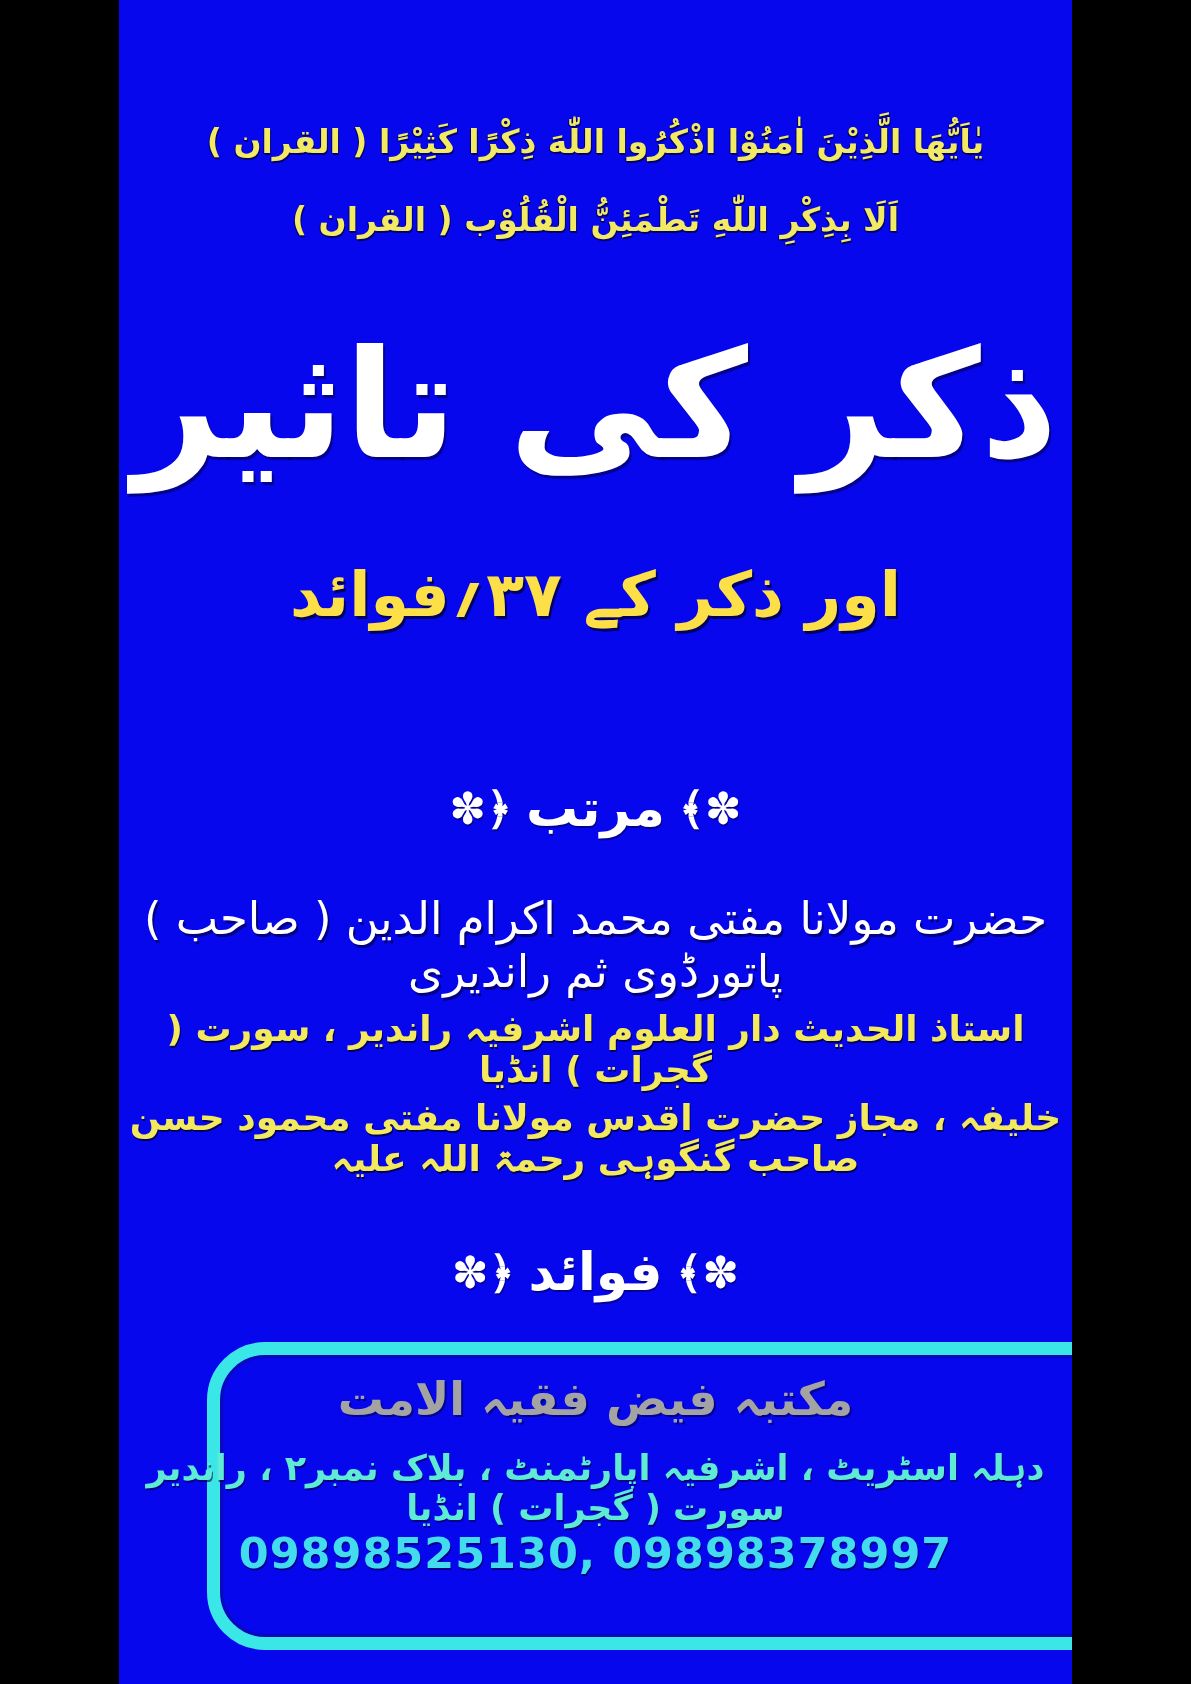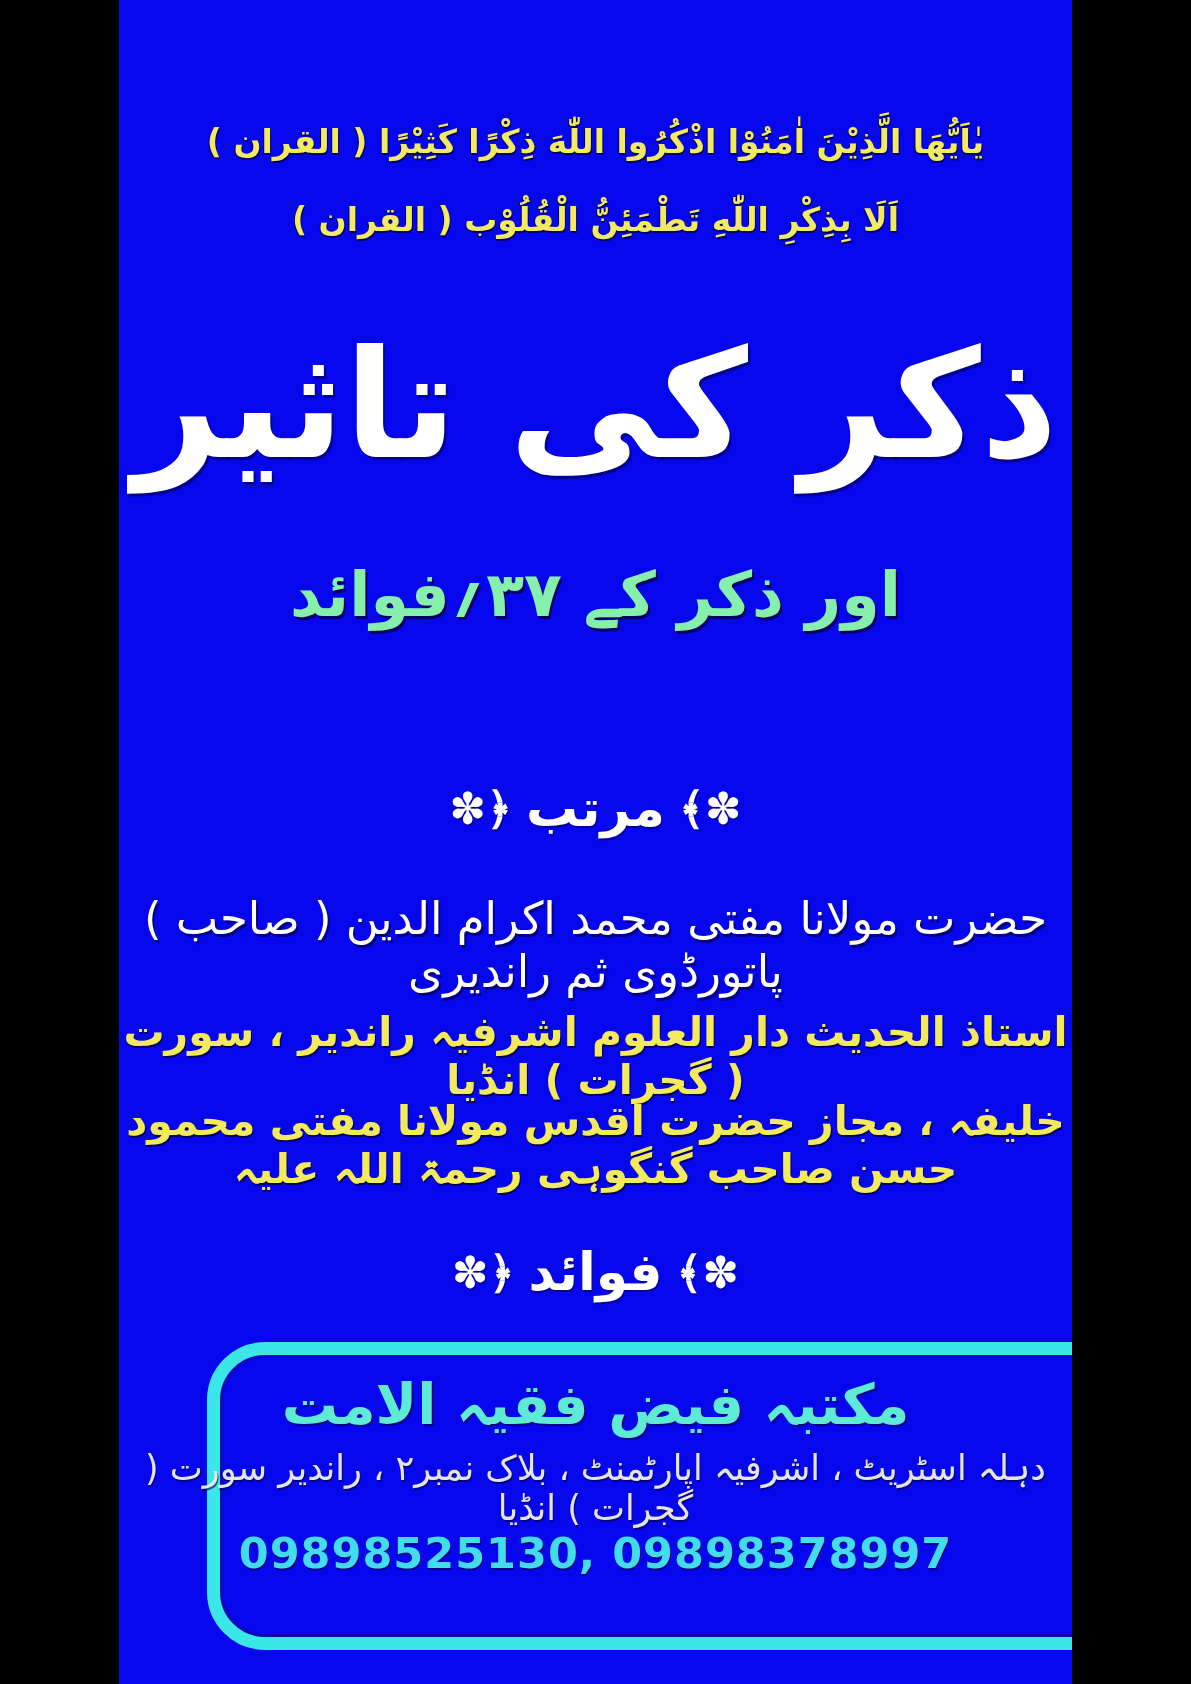--- a/index.html
+++ b/index.html
@@ -32,21 +32,21 @@
     font-size:150px;
     font-weight:bold;
     line-height:1.4;
     text-shadow:2px 3px 1px rgba(0,0,60,.55);
     direction:rtl;
   }
 
   
   .subtitle{
     top:558px;
-    color:#86efac;
+    color:#fde047;
     font-size:62px;
     font-weight:bold;
     text-shadow:2px 3px 0 #000065;
     direction:rtl;
   }
 
   
   .orn-heading{
     display:flex;justify-content:center;align-items:center;gap:14px;
     color:#ffffff;font-weight:bold;
@@ -61,50 +61,50 @@
   .compiler-name{
     top:892px;
     color:#ffffff;
     font-size:45px;
     font-weight:normal;
     text-shadow:2px 3px 0 rgba(0,0,60,.6);
     direction:rtl;
   }
   .cred{
     color:#f2e95c;
-    font-size:41px;
+    font-size:36px;
     font-weight:bold;
     text-shadow:1px 2px 0 #000060;
     direction:rtl;
   }
   .cred1{top:1008px;}
   .cred2{top:1097px;}
 
   
   .pub-box{
     position:absolute;
     left:88px;top:1342px;
     width:1014px;height:282px;
     border:13px solid #3ae6e6;
     border-radius:58px;
     box-shadow:0 0 0 3px rgba(10,10,180,.9) inset;
   }
   .pub-name{
     top:1372px;
-    color:#5eead4;
-    font-size:56px;
+    color:#a3a3a3;
+    font-size:46px;
     font-weight:bold;
     text-shadow:2px 2px 0 rgba(0,0,70,.55);
     direction:rtl;
   }
   .pub-address{
     top:1448px;
-    color:#e5e5e5;
+    color:#5eead4;
     font-size:35px;
-    font-weight:normal;
+    font-weight:bold;
     text-shadow:1px 2px 0 rgba(0,0,70,.6);
     direction:rtl;
   }
   .pub-mobile{
     top:1528px;
     display:flex;justify-content:center;align-items:center;gap:18px;
     color:#43dcef;
     font-size:43px;
     font-weight:bold;
     text-shadow:1px 2px 0 rgba(0,0,70,.6);

